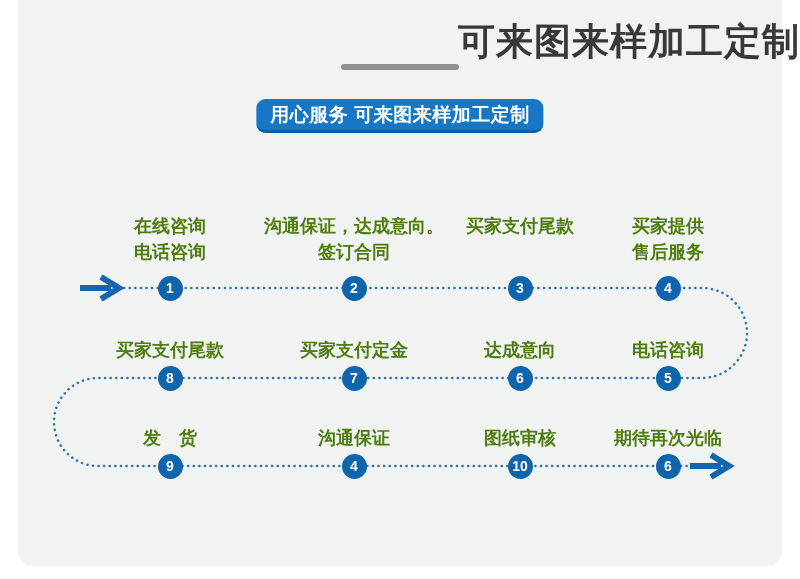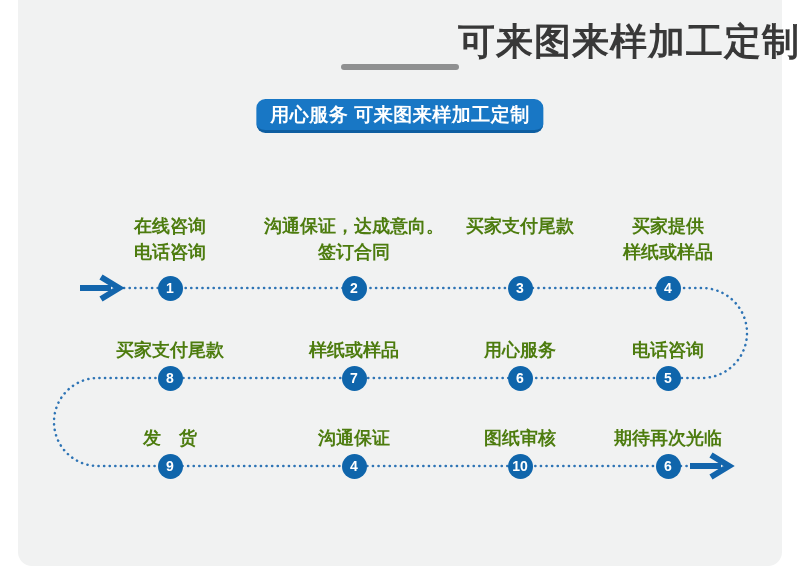--- a/index.html
+++ b/index.html
@@ -125,34 +125,34 @@
     <div class="step-label">沟通保证，达成意向。
 签订合同</div>
     <div class="step-num">2</div>
   </div>
   <div class="step row-top" style="left:520px; top:288px;">
     <div class="step-label">买家支付尾款</div>
     <div class="step-num">3</div>
   </div>
   <div class="step row-top" style="left:668px; top:288px;">
     <div class="step-label">买家提供
-样纸或样品</div>
+售后服务</div>
     <div class="step-num">4</div>
   </div>
 
   <div class="step" style="left:668px; top:378px;">
     <div class="step-label">电话咨询</div>
     <div class="step-num">5</div>
   </div>
   <div class="step" style="left:520px; top:378px;">
-    <div class="step-label">用心服务</div>
+    <div class="step-label">达成意向</div>
     <div class="step-num">6</div>
   </div>
   <div class="step" style="left:354px; top:378px;">
-    <div class="step-label">样纸或样品</div>
+    <div class="step-label">买家支付定金</div>
     <div class="step-num">7</div>
   </div>
   <div class="step" style="left:170px; top:378px;">
     <div class="step-label">买家支付尾款</div>
     <div class="step-num">8</div>
   </div>
 
   <div class="step" style="left:170px; top:466px;">
     <div class="step-label">发　货</div>
     <div class="step-num">9</div>

